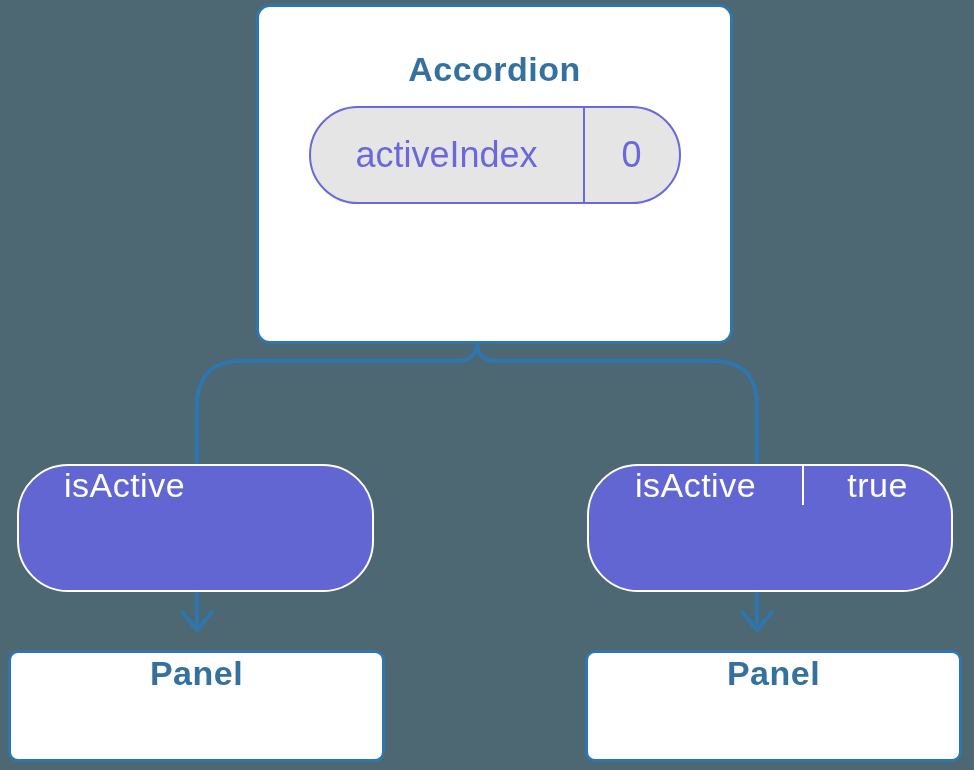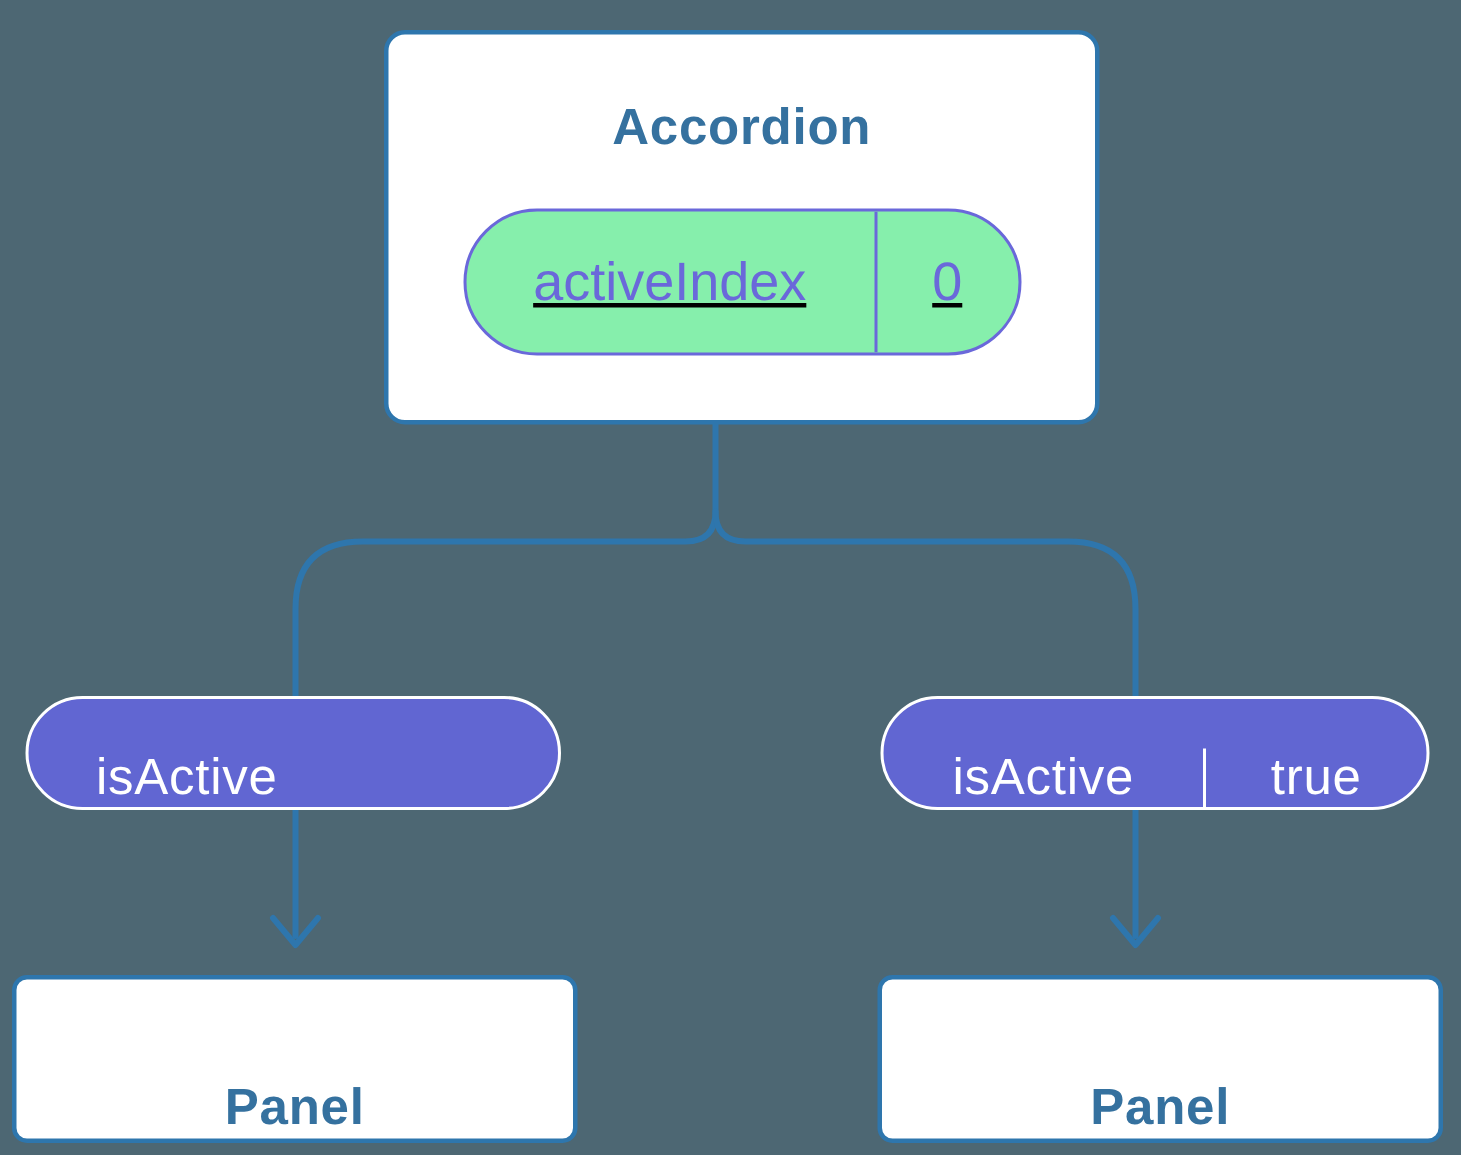--- a/index.html
+++ b/index.html
@@ -25,74 +25,73 @@
     position: absolute;
     background: #ffffff;
     border: 3px solid #2e76ad;
     box-sizing: border-box;
     z-index: 1;
     display: flex;
     flex-direction: column;
     align-items: center;
   }
   .root-card {
-    left: 256px; top: 20px;
-    width: 477px; height: 263px;
+    left: 256px; top: 4px;
+    width: 477px; height: 340px;
     border-radius: 14px;
     padding-top: 42px;
   }
   .card-title {
     font-size: 34px;
     font-weight: 600;
     color: #35719f;
     letter-spacing: 0.5px;
     line-height: 1.2;
   }
   .panel-card {
     width: 377px; height: 112px;
     border-radius: 10px;
-    justify-content: flex-end;
+    justify-content: flex-start;
   }
   .panel-left  { left: 8px;   top: 650px; }
   .panel-right { left: 585px; top: 650px; }
 
   .state-pill-outline {
-    margin-top: 33px;
+    margin-top: 16px;
     width: 372px; height: 98px;
     border: 2.5px solid #6a68da;
     border-radius: 49px;
     box-sizing: border-box;
-    background: #86efac;
+    background: #e5e5e5;
     display: flex;
     align-items: stretch;
     overflow: hidden;
-    text-decoration: underline;
   }
   .state-pill-outline .seg {
     display: flex; align-items: center; justify-content: center;
     font-size: 36px;
     color: #6a68da;
   }
   .state-pill-outline .seg-key { flex: 1; }
   .state-pill-outline .seg-val {
     width: 94px;
     border-left: 2.5px solid #6a68da;
   }
 
   .state-pill-filled {
     position: absolute;
     top: 464px;
-    height: 76px;
+    height: 128px;
     border-radius: 51px;
     background: #6166d2;
     border: 2.5px solid #ffffff;
     box-sizing: border-box;
     z-index: 1;
     display: flex;
-    align-items: flex-end;
+    align-items: flex-start;
     overflow: hidden;
   }
   .state-pill-filled .seg {
     display: flex; align-items: center; justify-content: center;
     font-size: 34px;
     color: #ffffff;
     letter-spacing: 0.5px;
   }
   .state-pill-filled .seg-val { border-left: 2.5px solid #ffffff; flex: 1; }
   .pill-left  { left: 17px;  width: 357px; }

